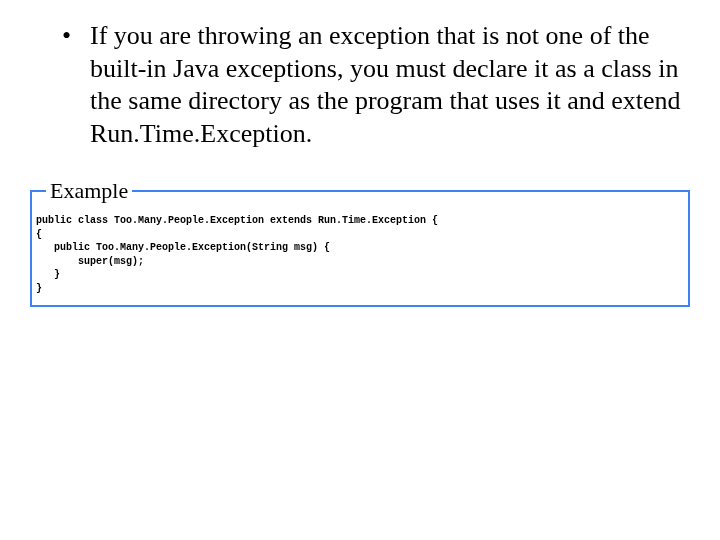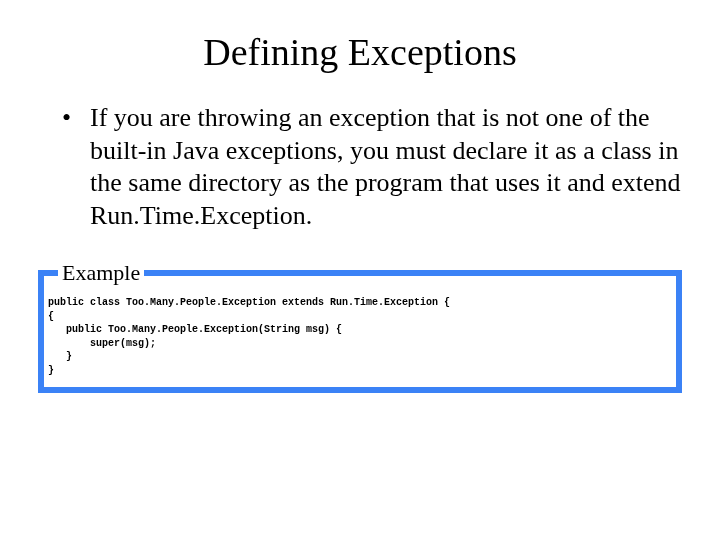--- a/index.html
+++ b/index.html
@@ -39,44 +39,43 @@
     content: "•";
     position: absolute;
     left: 0;
     top: 0;
     font-size: 26px;
   }
   .fieldset-wrap {
     margin: 0 0 0 0;
   }
   fieldset.code-box {
-    border: 6px solid #3b82f6;
+    border: 2px solid #3b82f6;
     padding: 10px 4px 10px 4px;
-    margin: 8px;
+    margin: 0;
   }
   fieldset.code-box legend {
     font-size: 22px;
     font-family: "Times New Roman", Times, serif;
     padding: 0 4px;
     margin-left: 10px;
   }
   .code {
     font-family: "Courier New", Courier, monospace;
     font-size: 10px;
     font-weight: bold;
     white-space: pre;
     line-height: 1.35;
   }
 </style>
 </head>
 <body>
 
 <div class="slide">
 
-  <h1 class="title">Defining Exceptions</h1>
 
   <ul class="bullets">
     <li>If you are throwing an exception that is not one of the built-in Java exceptions, you must declare it as a class in the same directory as the program that uses it and extend Run.Time.Exception.</li>
   </ul>
 
   <div class="fieldset-wrap">
     <fieldset class="code-box">
       <legend>Example</legend>
       <div class="code"><span>public class Too.Many.People.Exception extends Run.Time.Exception {</span>
 <span>{</span>

